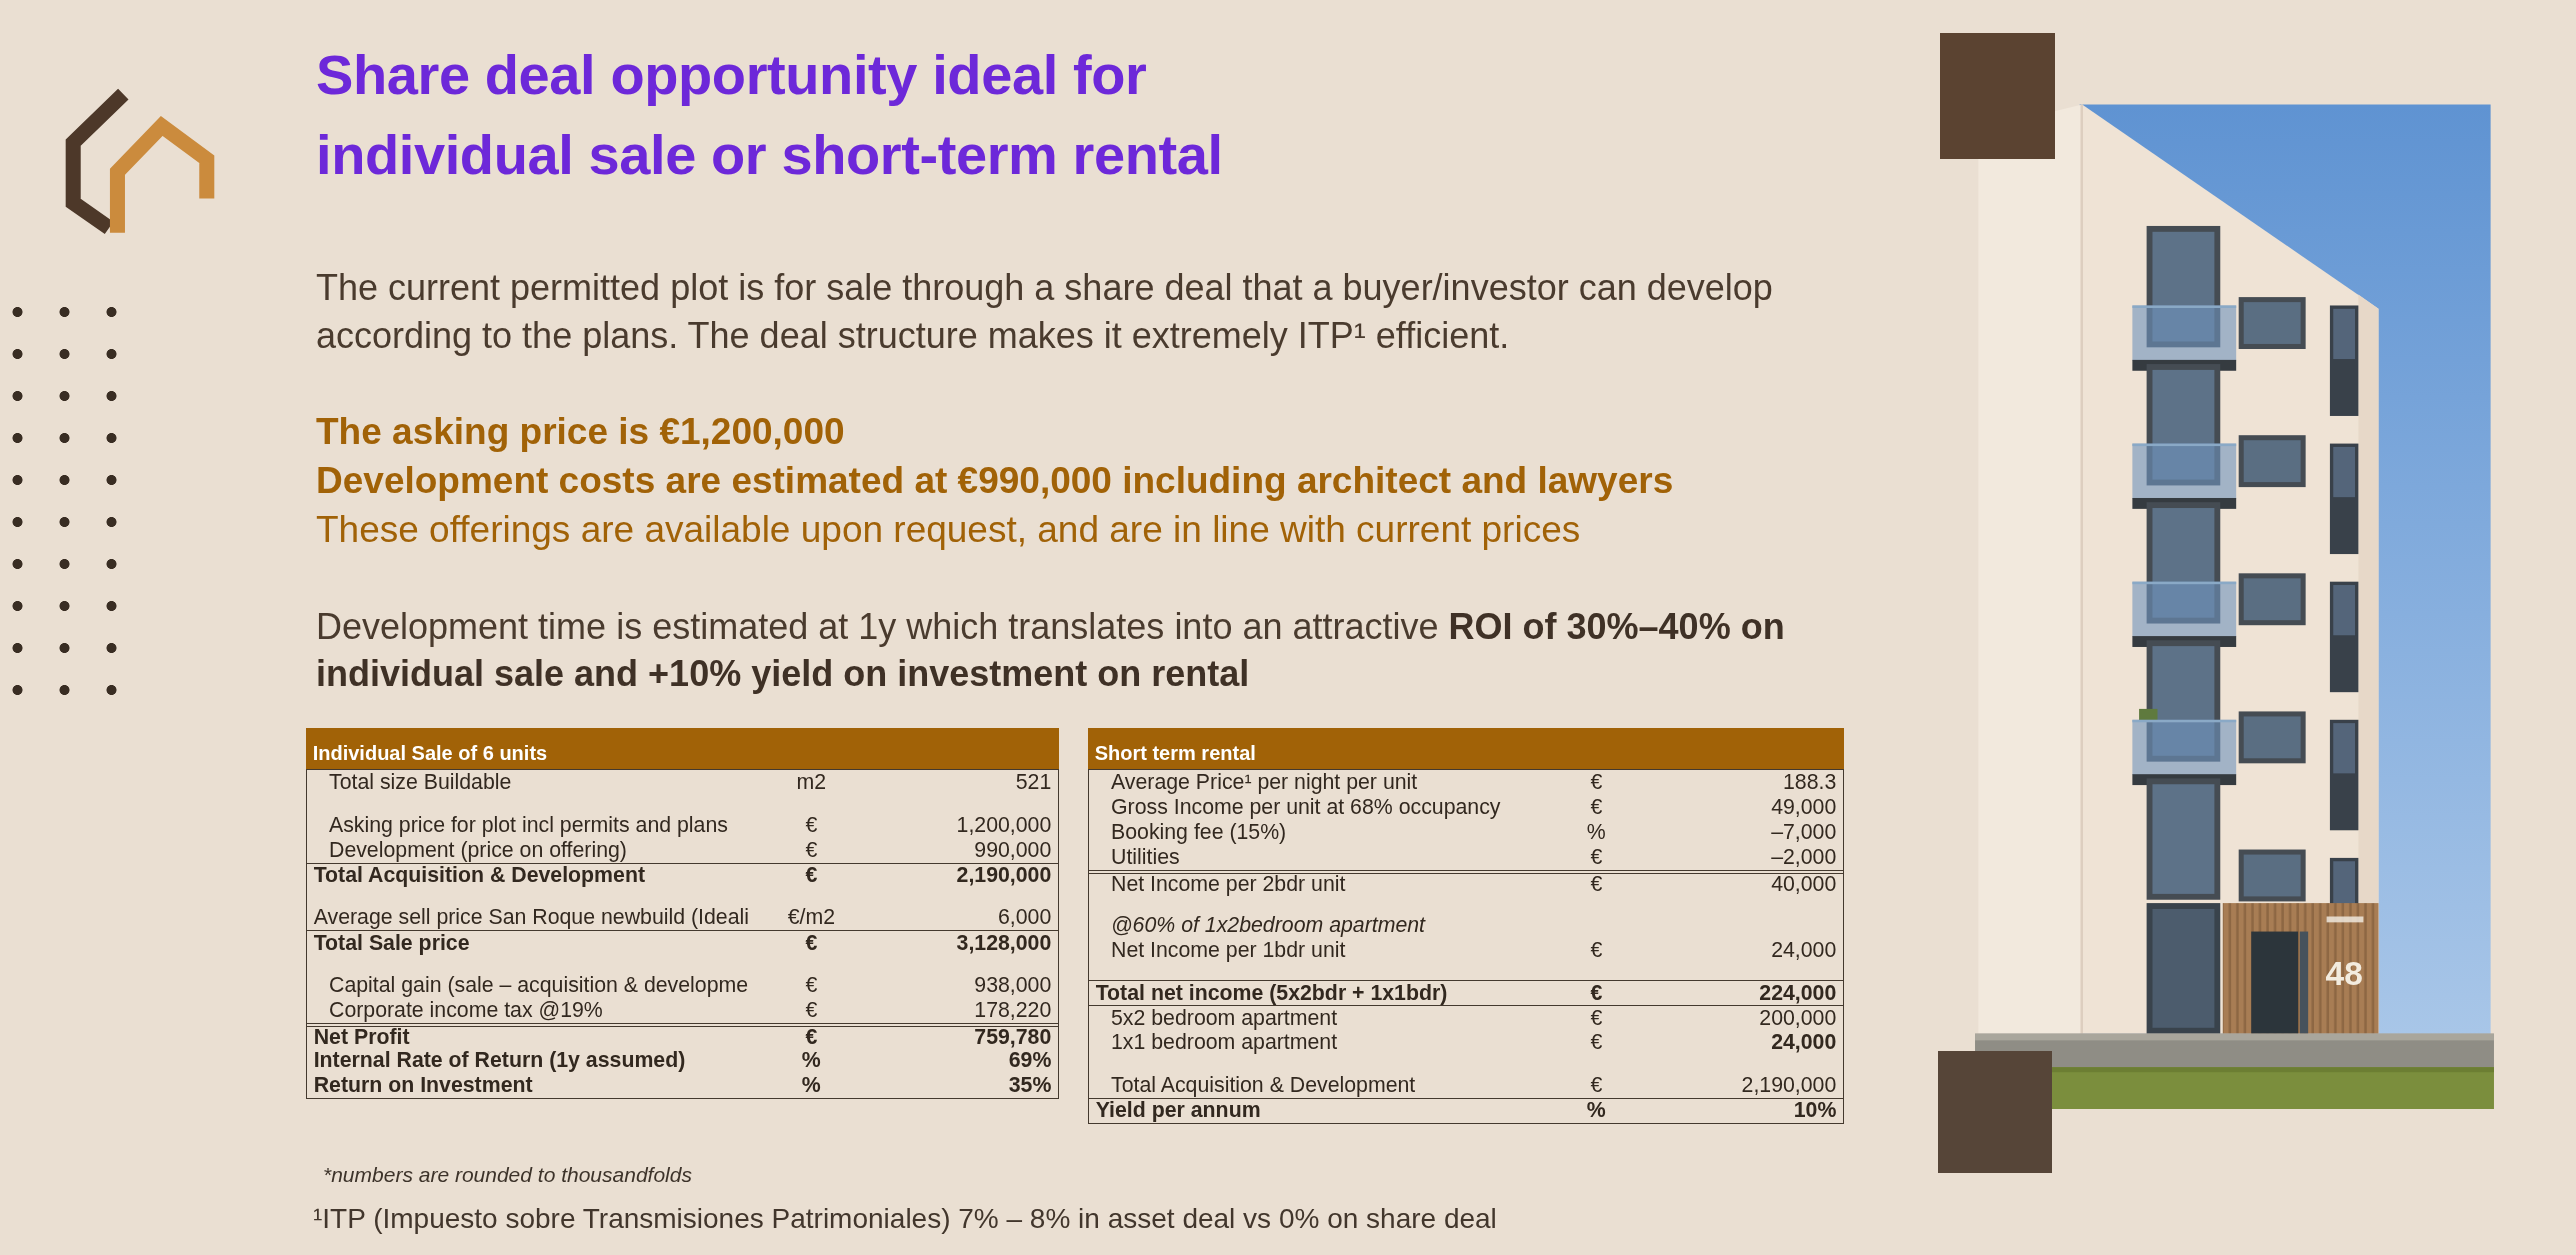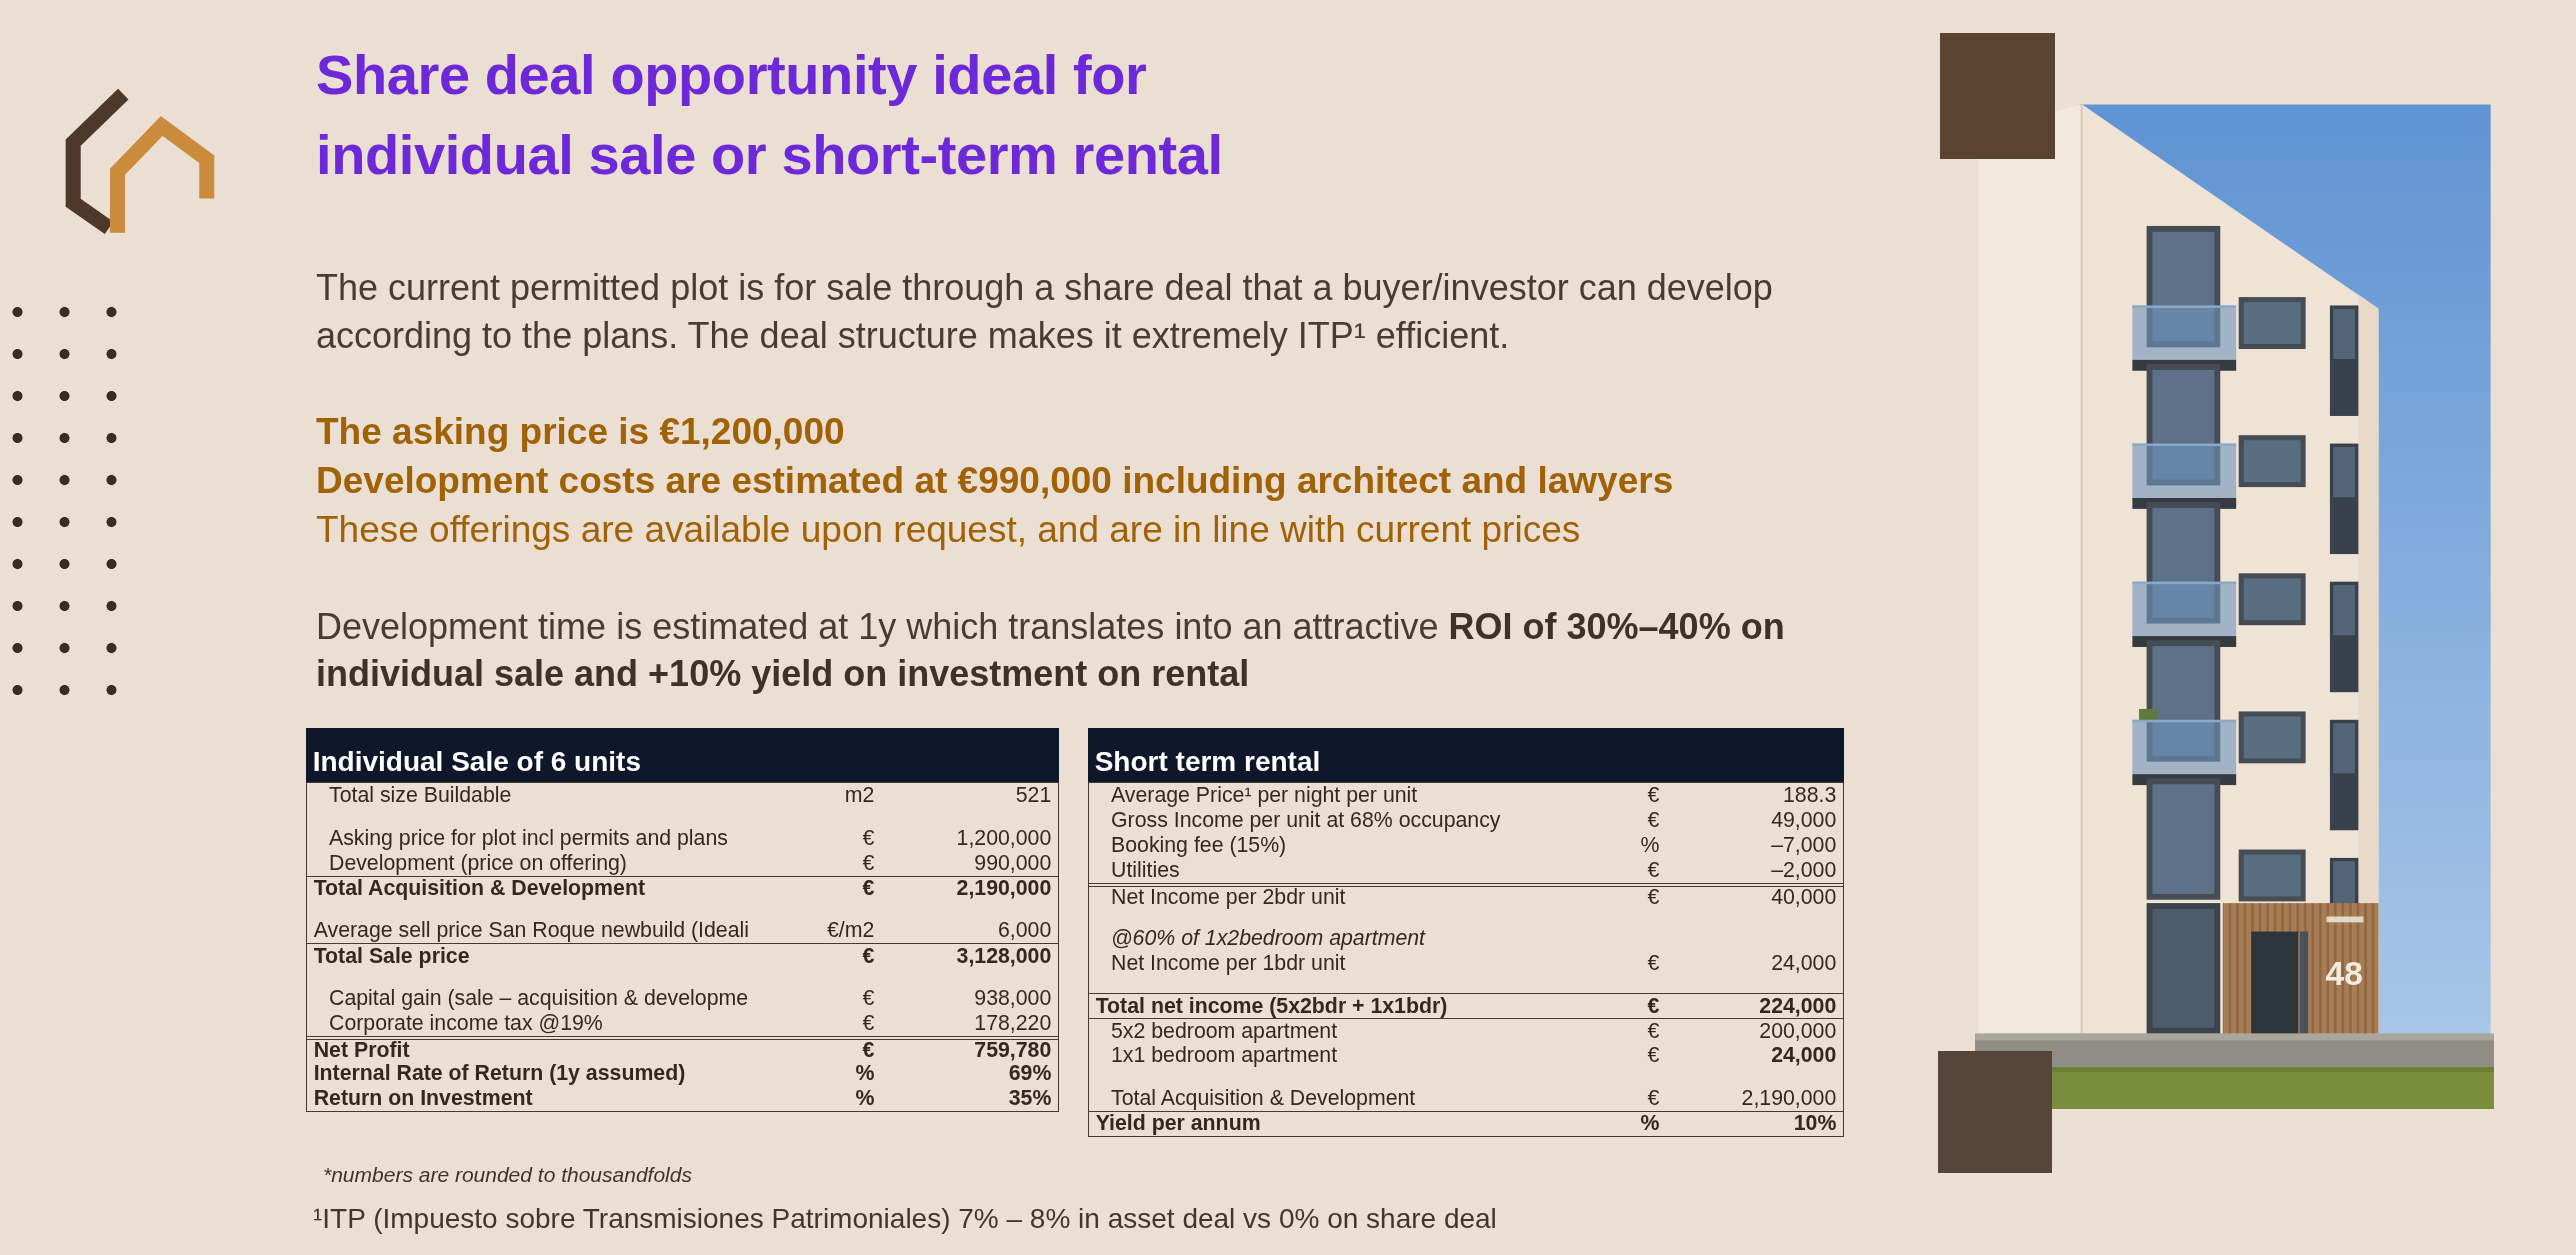--- a/index.html
+++ b/index.html
@@ -27,28 +27,28 @@
   #pricing .bold{font-weight:700;}
 
   
   #roi{left:316px;top:603px;width:1506px;font-size:36px;line-height:47px;color:#4a3b2e;}
   #roi .bold{font-weight:700;color:#3f3126;}
 
   
   .tbl{top:728px;font-size:21.3px;color:#32281f;}
   #tbl-left{left:306px;width:753px;}
   #tbl-right{left:1088px;width:756px;}
-  .tbl .hd{height:54px;background:#0f172a;color:#fff;font-weight:700;font-size:28px;
+  .tbl .hd{height:41px;background:#a16207;color:#fff;font-weight:700;font-size:20px;
            display:flex;align-items:flex-end;padding:0 0 4.2px 6.7px;box-sizing:border-box;}
   .tbl .bd{border:1.7px solid #44392e;}
   .r{display:flex;height:25px;align-items:center;box-sizing:border-box;}
   .r.bk{height:17.6px;}
   .l{flex:1;padding-left:6.7px;white-space:nowrap;overflow:hidden;}
   .r.i .l{padding-left:22px;}
-  .u{width:126px;text-align:right;}
+  .u{width:126px;text-align:center;}
   .v{width:177px;text-align:right;padding-right:6.7px;}
   .b{font-weight:700;}
   .vb .v{font-weight:700;}
   .s1{border-top:1.7px solid #44392e;}
   .d2{border-top:4.2px double #44392e;}
   .it .l{font-style:italic;}
 
   
   #note-rounded{left:323px;top:1163px;font-size:21px;font-style:italic;color:#3d332a;}
   #note-itp{left:313px;top:1203px;font-size:28px;color:#42362c;}

